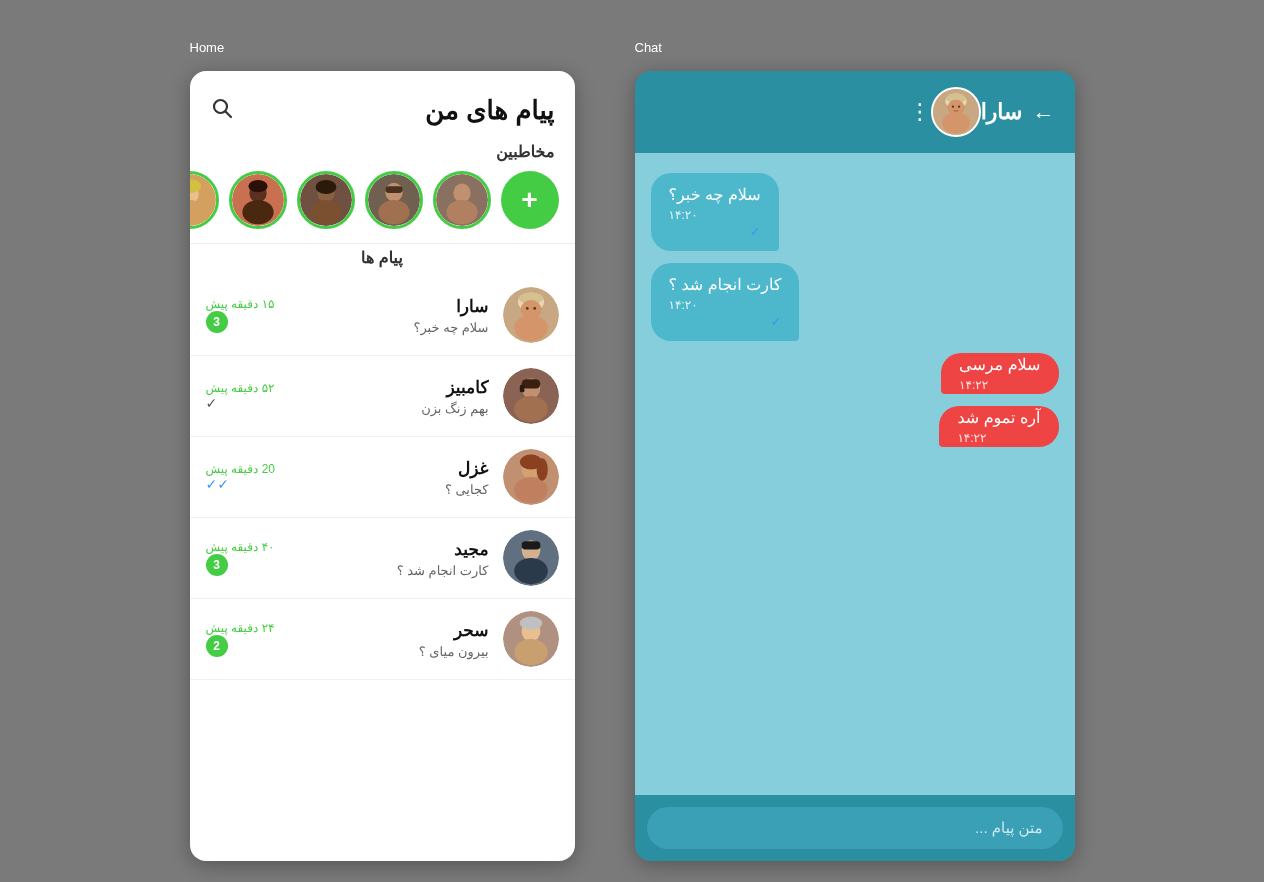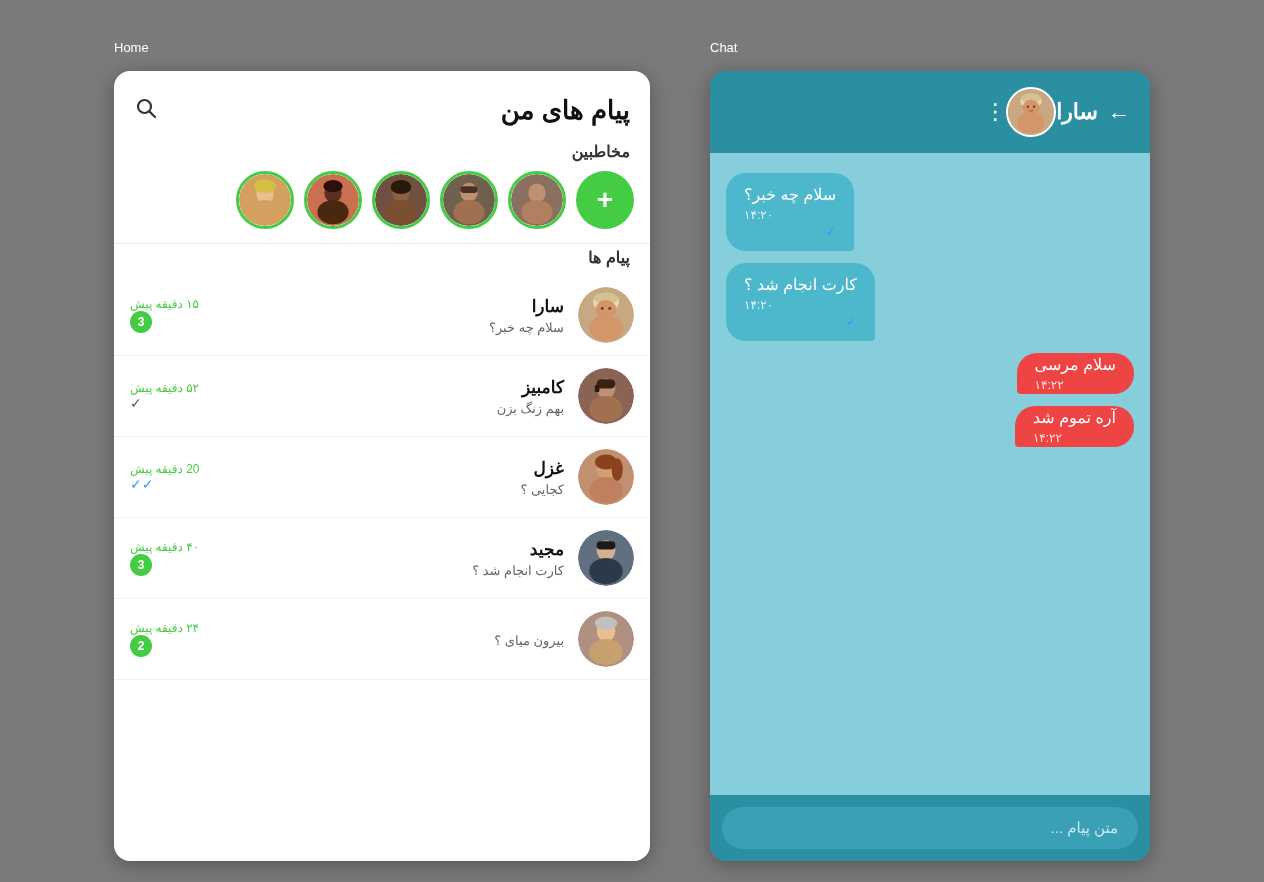--- a/index.html
+++ b/index.html
@@ -149,21 +149,21 @@
       border-radius: 25px;
       padding: 12px 20px;
       color: #cce8f0;
       font-size: 15px;
       text-align: right;
       direction: rtl;
     }
 
     
     .home-screen {
-      width: 536px;
+      width: 385px;
       height: 790px;
       border-radius: 16px;
       overflow: hidden;
       display: flex;
       flex-direction: column;
       background: white;
       box-shadow: 0 4px 20px rgba(0,0,0,0.3);
     }
 
     .home-header {
@@ -233,21 +233,21 @@
       width: 100%;
       height: 100%;
       object-fit: cover;
     }
 
     .messages-label {
       font-size: 16px;
       color: #333;
       font-weight: 600;
       padding: 4px 20px 8px;
-      text-align: right;
+      text-align: center;
       border-top: 1px solid #eee;
     }
 
     .msg-list {
       flex: 1;
       overflow-y: auto;
       padding: 0 0;
     }
 
     .msg-list-item {
@@ -535,20 +535,21 @@
       <div class="msg-list-item">
         <div class="msg-list-avatar">
           <svg viewBox="0 0 60 60" xmlns="http://www.w3.org/2000/svg">
             <circle cx="30" cy="30" r="30" fill="#b09080"></circle>
             <ellipse cx="30" cy="22" rx="10" ry="11" fill="#e8c090"></ellipse>
             <ellipse cx="30" cy="44" rx="18" ry="14" fill="#c8a070"></ellipse>
             <ellipse cx="30" cy="13" rx="12" ry="7" fill="#c0c0c0"></ellipse>
           </svg>
         </div>
         <div class="msg-list-content">
+          <div class="msg-list-name">سحر</div>
           <div class="msg-list-preview">بیرون میای ؟</div>
         </div>
         <div class="msg-list-meta">
           <div class="msg-list-time">۲۴ دقیقه پیش</div>
           <div class="msg-badge">2</div>
         </div>
       </div>
 
     </div>
   </div>

